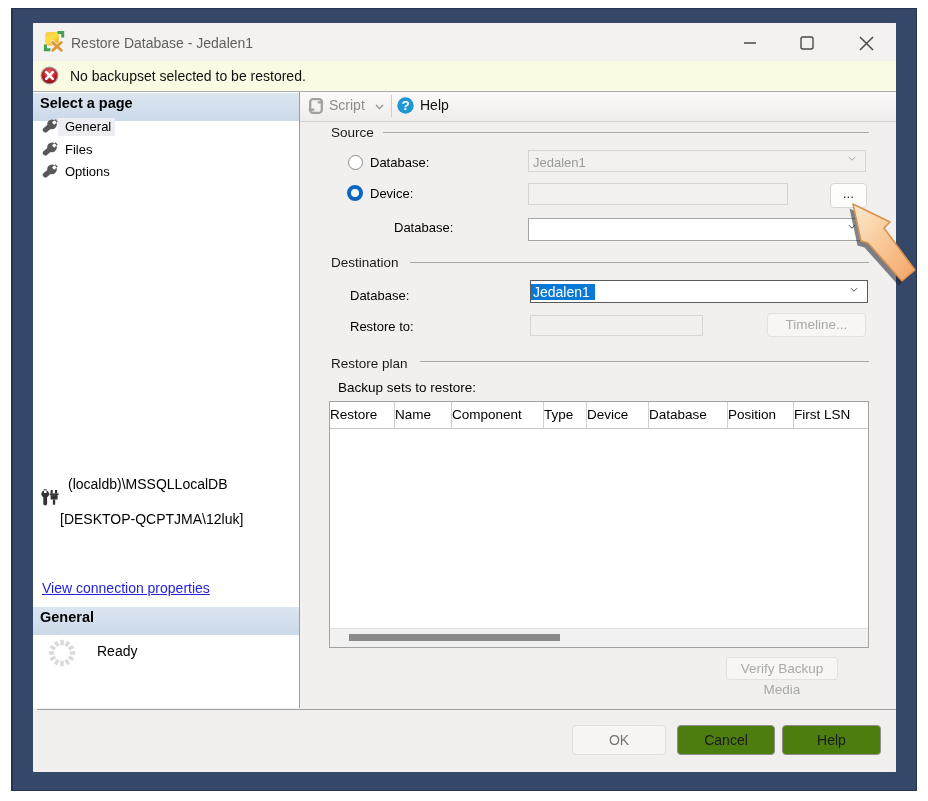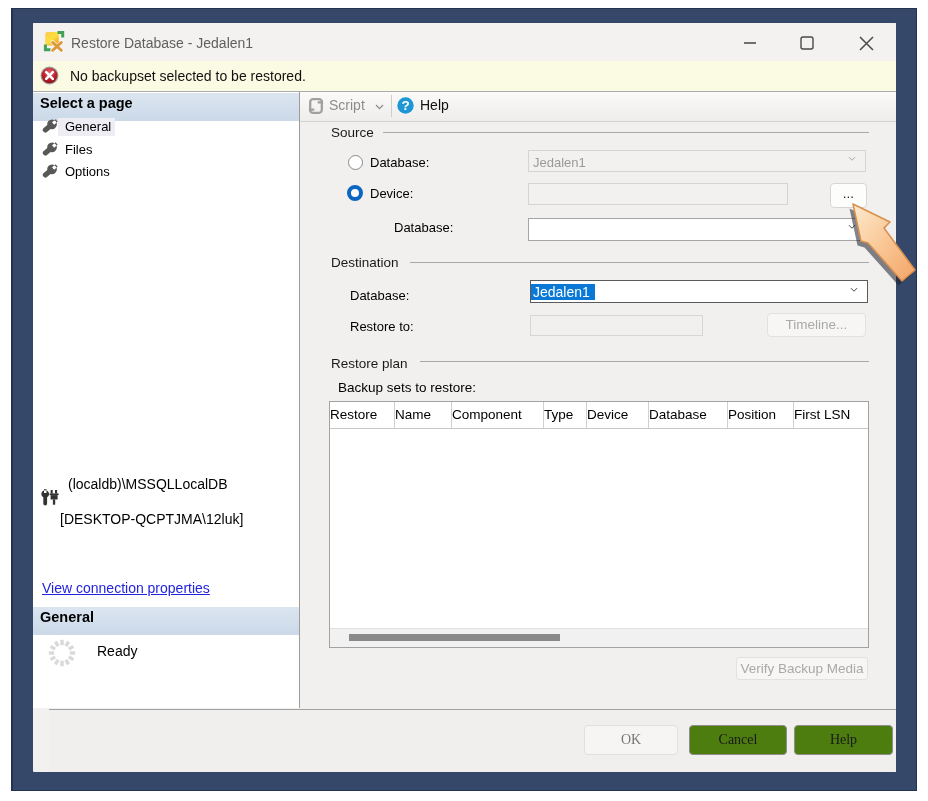--- a/index.html
+++ b/index.html
@@ -31,21 +31,21 @@
   .tb-dis { position:absolute; background:#f2f1f0; border:1px solid #d6d4d2; }
   .caret { position:absolute; width:8px; height:8px; }
   .btn-dis { position:absolute; background:#f7f6f5; border:1px solid #e3e1df; border-radius:3px; color:#a9a9a9; font-size:13.5px; text-align:center; }
   
   #tbl { position:absolute; left:29px; top:309px; width:540px; height:247px; background:#fff; border:1px solid #a2a2a2; }
   .th { position:absolute; top:0; height:26px; font-size:13.5px; color:#000; line-height:26px; padding-left:0; border-right:1px solid #d0d0d0; }
   #thead-line { position:absolute; left:0; top:26px; width:100%; height:1px; background:#c6c6c6; }
   #hscroll { position:absolute; left:0; bottom:0; width:538px; height:19px; background:#f1f1f1; border-top:1px solid #e0e0e0; }
   #hthumb { position:absolute; left:19px; top:5px; width:211px; height:7px; background:#8a8a8a; }
   
-  #bottom { position:absolute; left:16px; top:686px; width:100%; height:63px; background:#f0efed; border-top:1px solid #a0a0a0;font-family:Liberation Serif, serif; }
+  #bottom { position:absolute; left:4px; top:686px; width:100%; height:63px; background:#f0efed; border-top:1px solid #a0a0a0; }
   .btn { position:absolute; top:15px; height:30px; border-radius:4px; font-size:14px; text-align:center; line-height:28px; }
   .btn.dis { background:#f6f5f4; border:1px solid #e2e0de; color:#757575; }
   .btn.en { background:#4d7c0f; border:1px solid #8f8d8b; color:#1a1a1a; }
 </style>
 </head>
 <body>
 <div id="desk"></div>
 <div id="dlg">
   <div id="title">
     <svg class="abs" style="left:10px;top:7px" width="22" height="23" viewBox="0 0 22 23">
@@ -202,21 +202,21 @@
       <div class="th" style="left:214px;width:43px">Type</div>
       <div class="th" style="left:257px;width:62px">Device</div>
       <div class="th" style="left:319px;width:79px">Database</div>
       <div class="th" style="left:398px;width:66px">Position</div>
       <div class="th" style="left:464px;width:74px;border-right:none">First LSN</div>
       <div id="thead-line"></div>
       <div id="hscroll">
           <div id="hthumb"></div>
         </div>
     </div>
-    <div class="btn-dis" style="left:436px;top:565px;width:132px;height:23px;line-height:21px">Verify Backup Media</div>
+    <div class="btn-dis" style="left:426px;top:565px;width:112px;height:23px;line-height:21px">Verify Backup Media</div>
   </div>
 
   <div id="bottom">
     <div class="btn dis" style="left:535px;width:94px">OK</div>
     <div class="btn en" style="left:640px;width:98px">Cancel</div>
     <div class="btn en" style="left:745px;width:99px">Help</div>
   </div>
 </div>
 
 <svg class="abs" style="left:840px;top:196px;position:absolute" width="88" height="95" viewBox="0 0 88 95">

